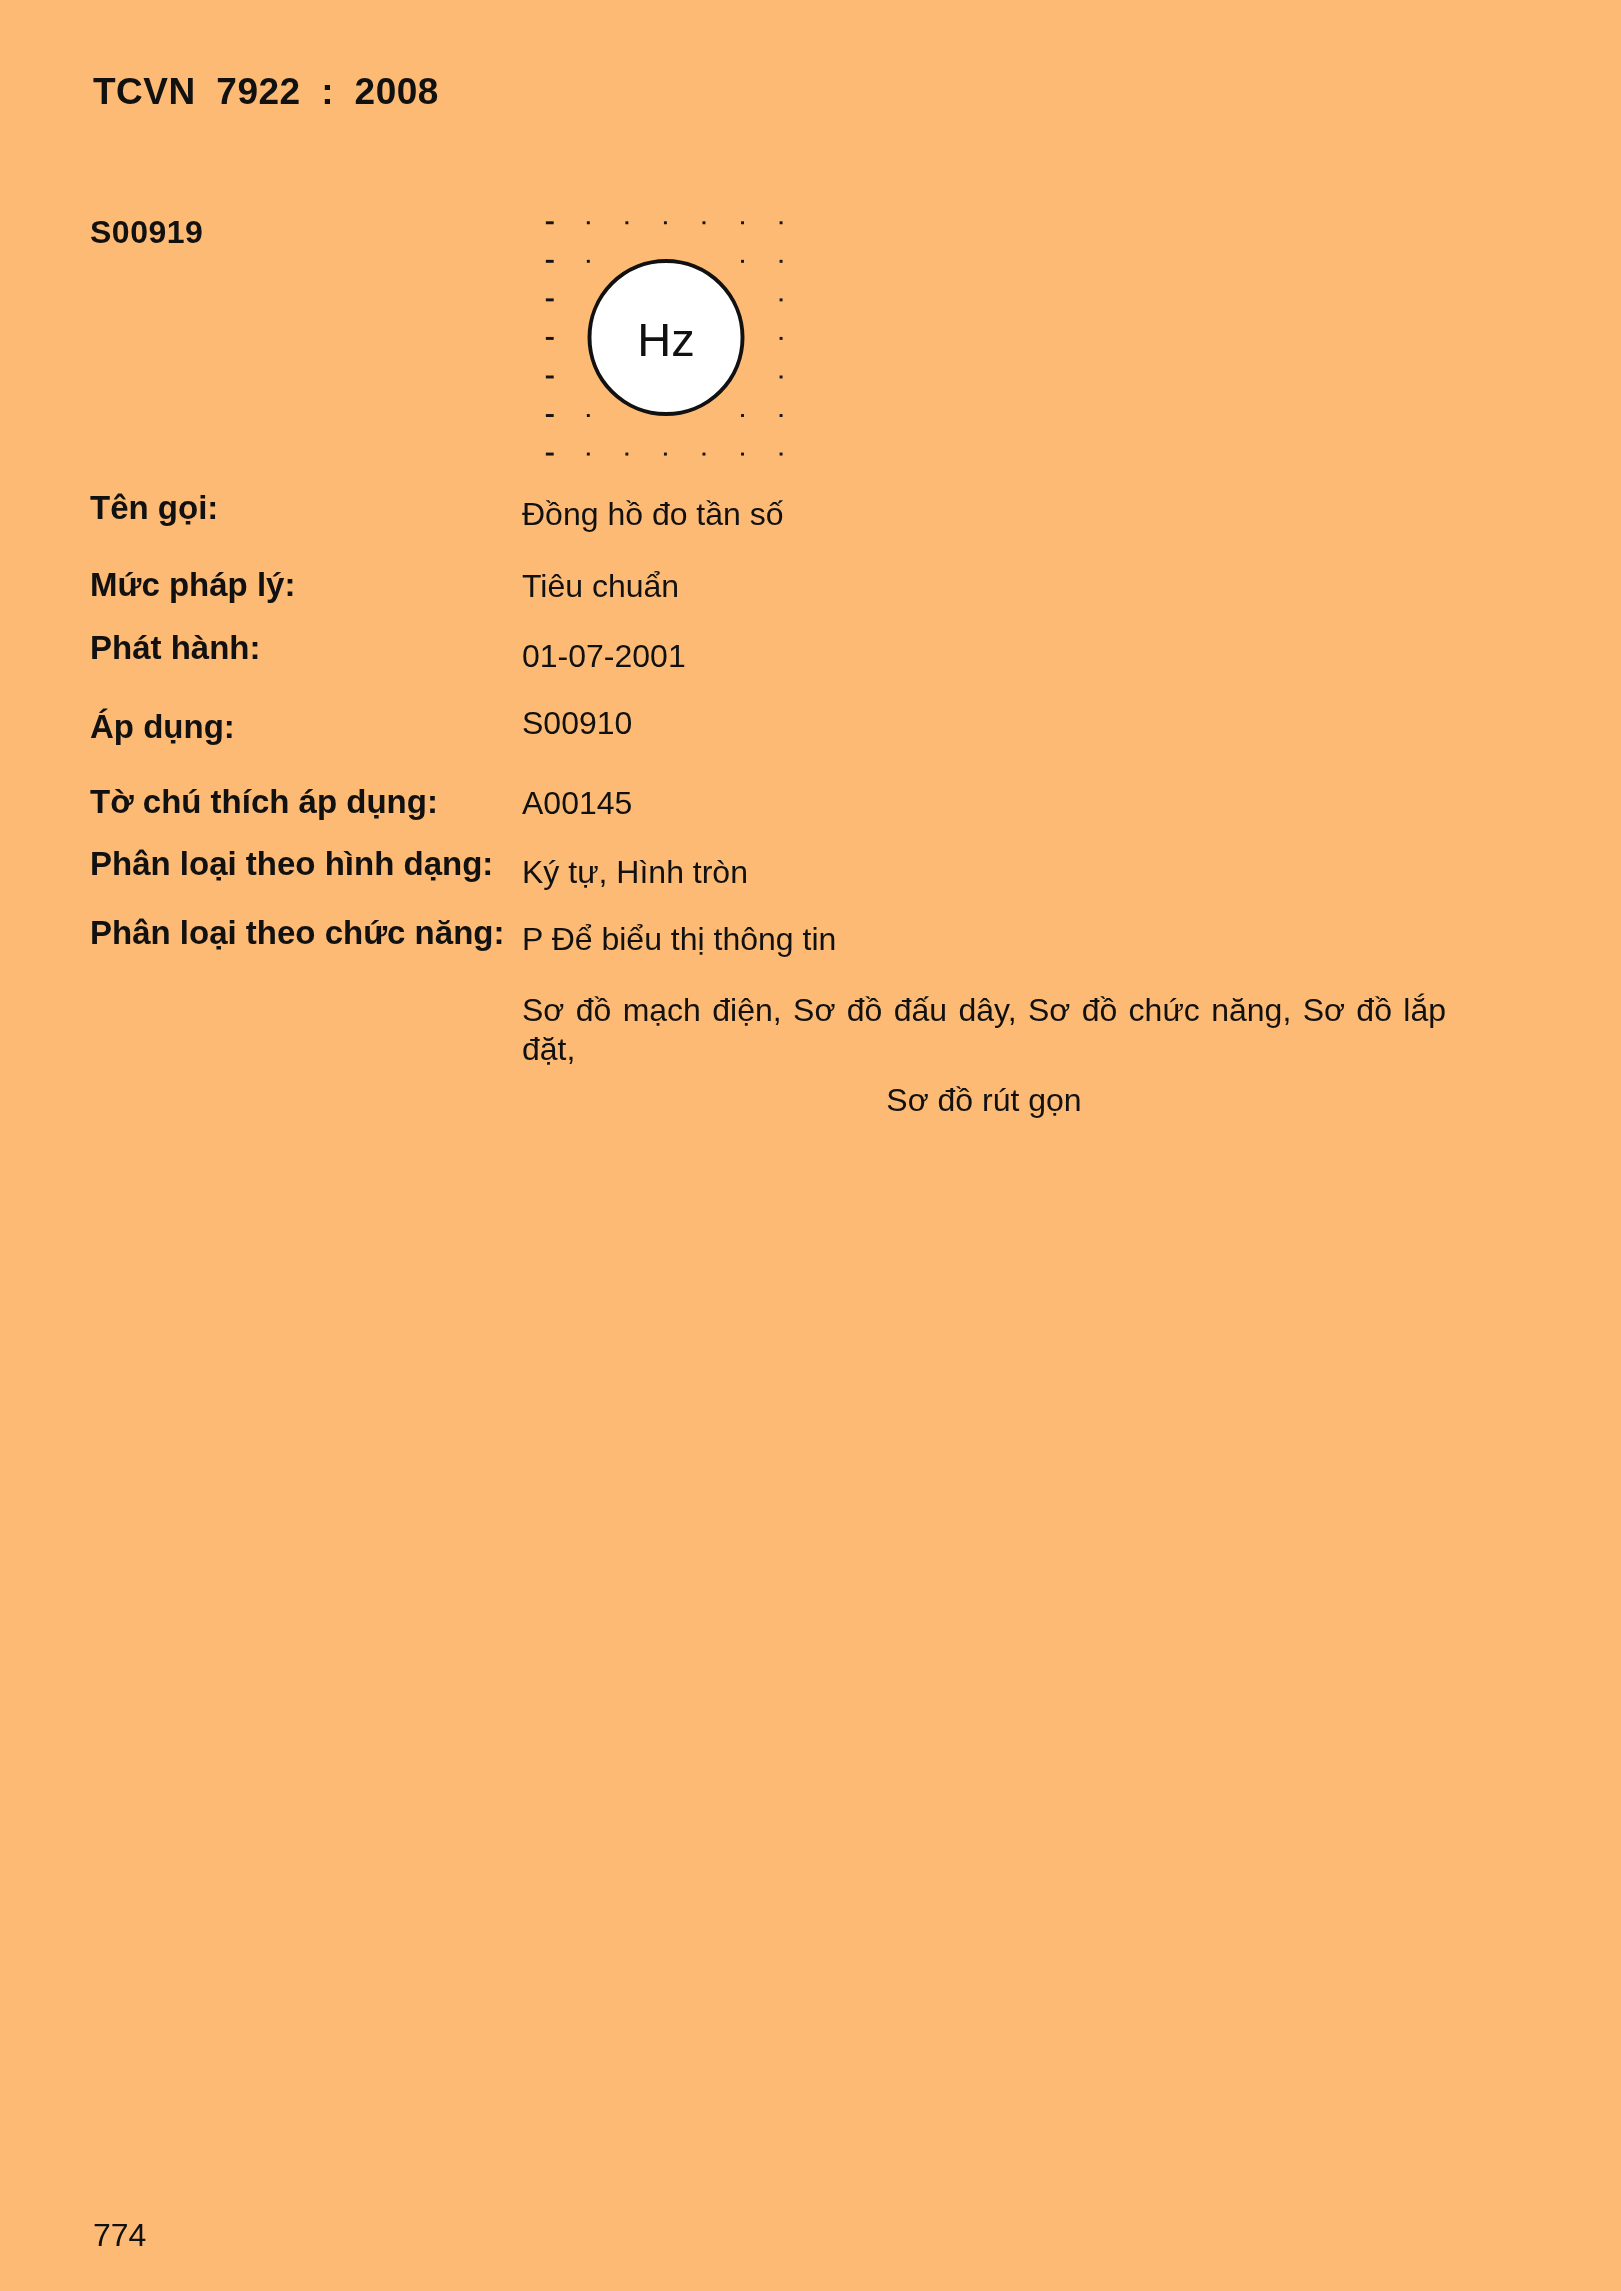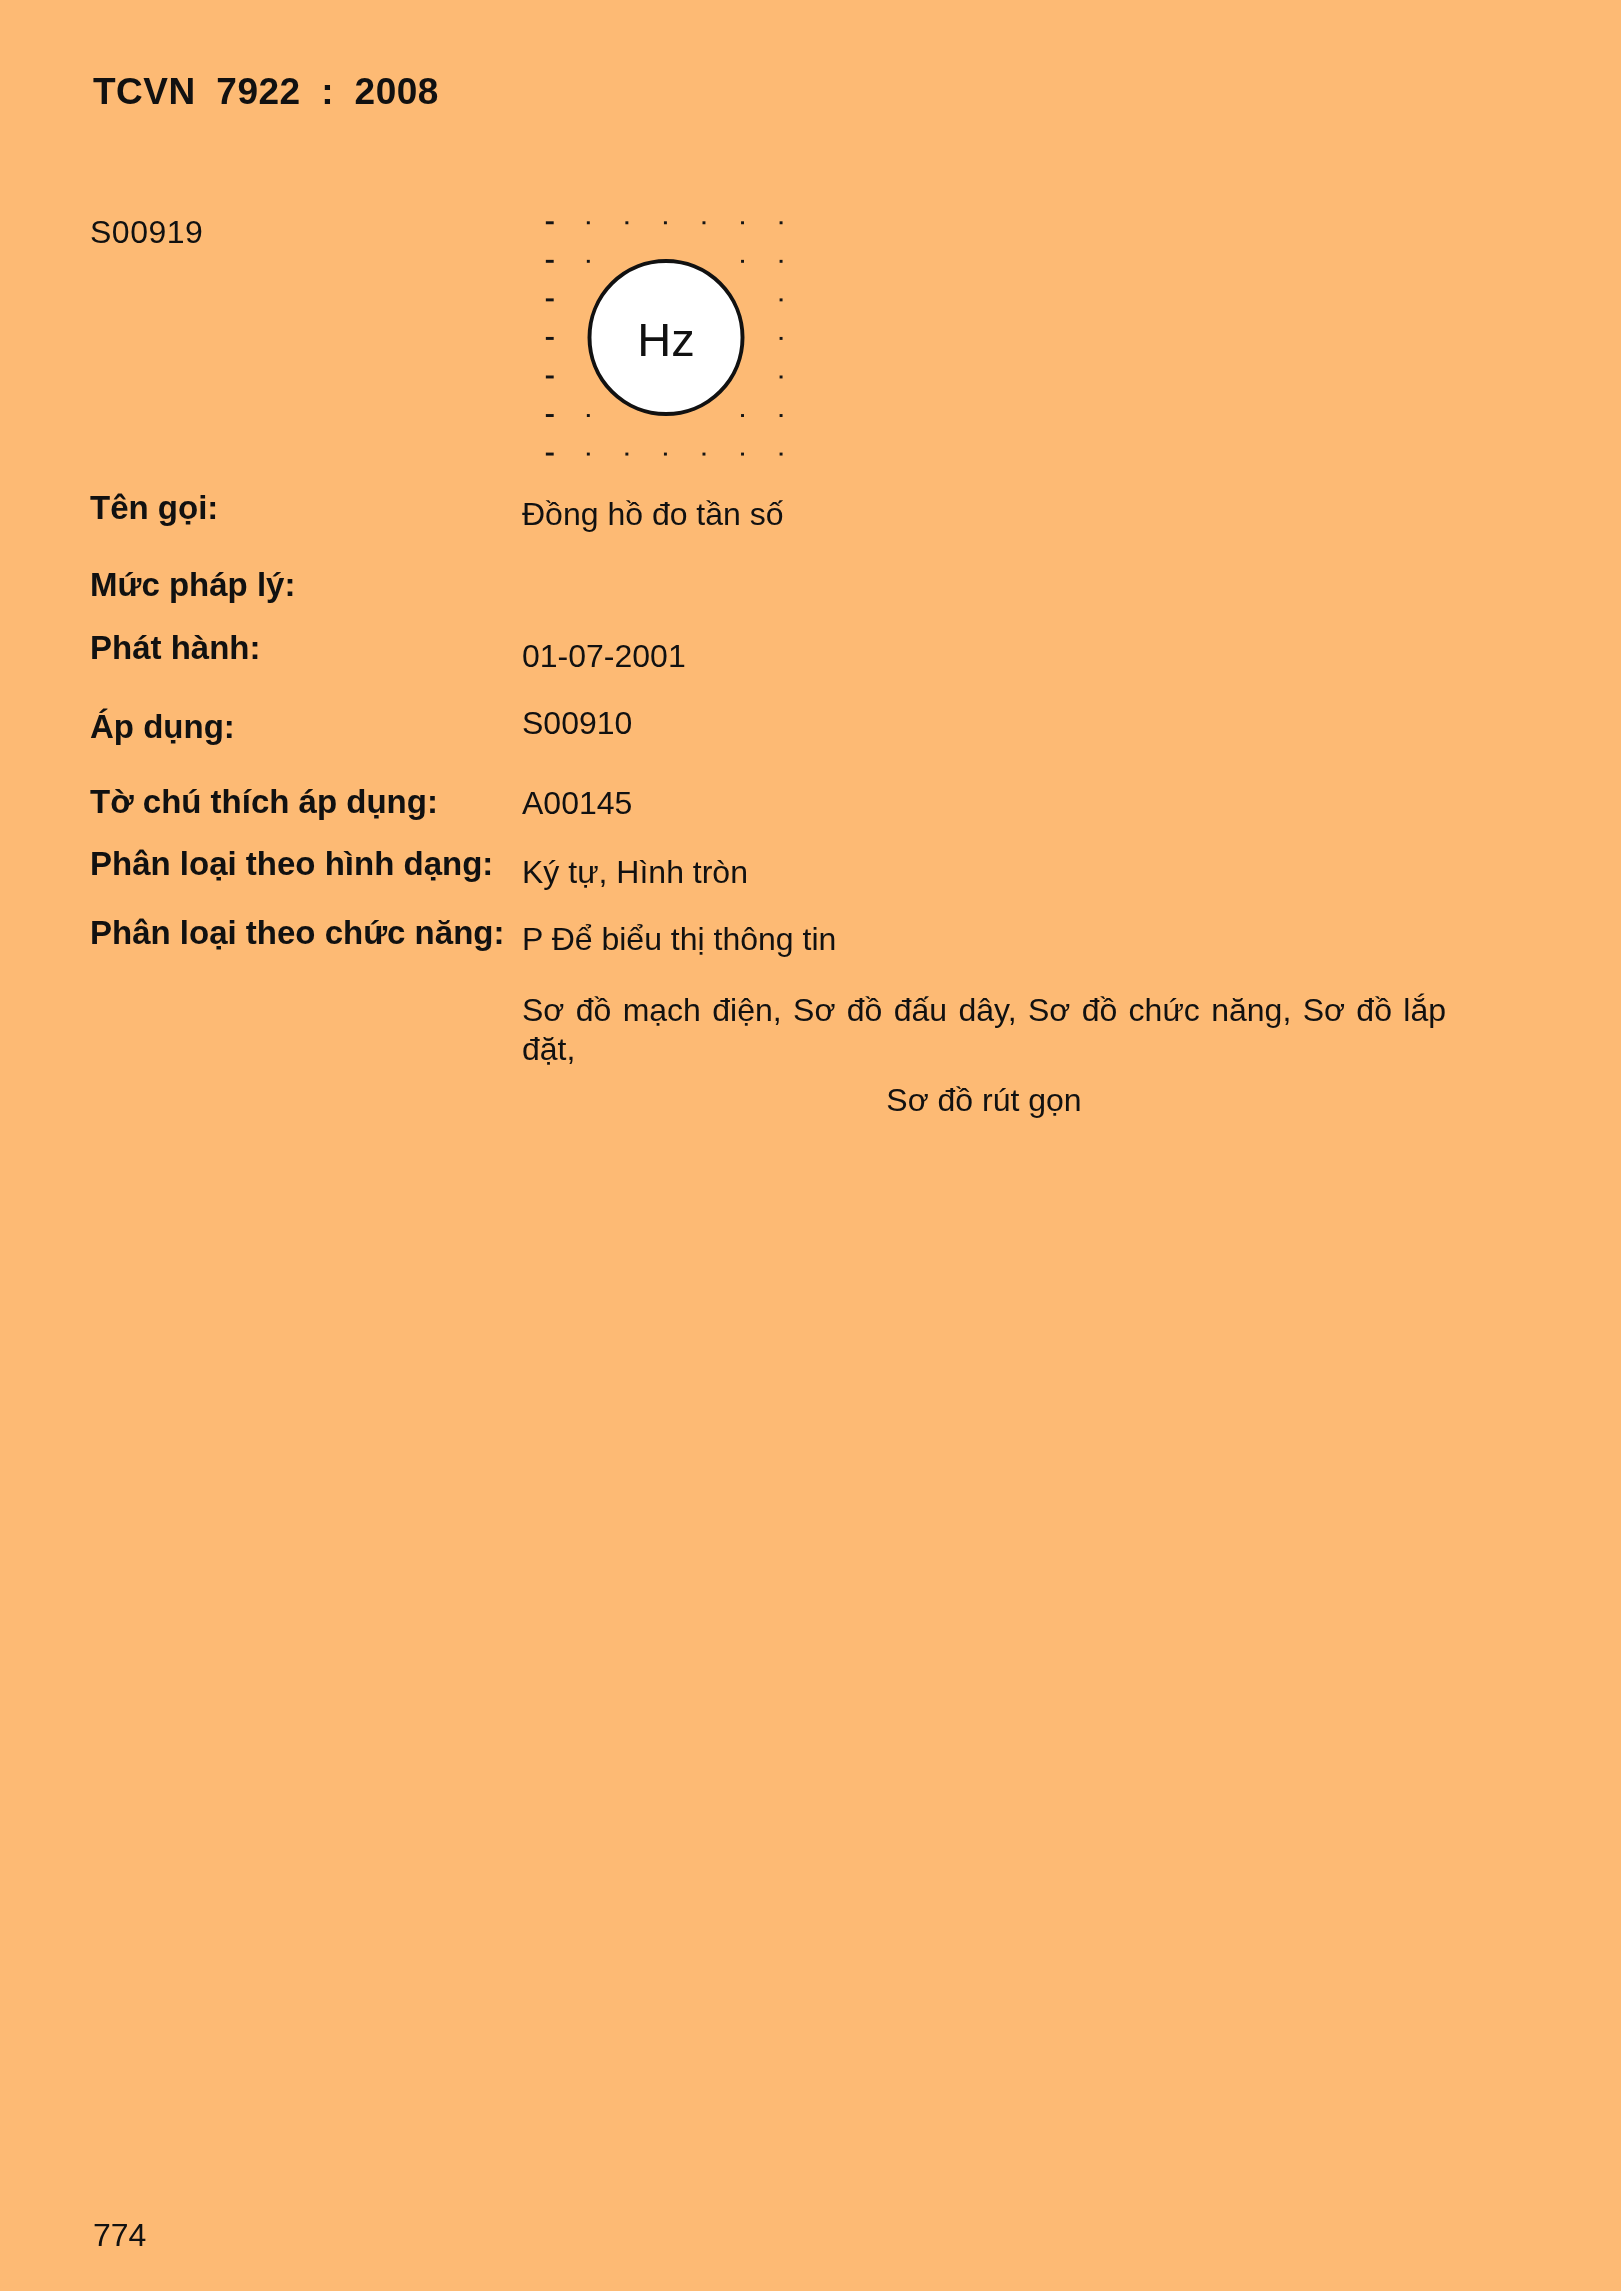--- a/index.html
+++ b/index.html
@@ -23,21 +23,21 @@
     font-size: 37px;
     font-weight: bold;
     word-spacing: 9.8px;
     letter-spacing: 0.5px;
     white-space: nowrap;
   }
   .symbol-id {
     position: absolute;
     left: 90px; top: 214px;
     font-size: 32px;
-    font-weight: normal;
+    font-weight: bold;
     letter-spacing: 0.5px;
   }
   .symbol-figure {
     position: absolute;
     left: 538px; top: 211px;
     width: 257px; height: 257px;
   }
   .field-row {
     position: absolute;
     left: 90px;
@@ -121,20 +121,21 @@
     <text x="130.5" y="148" text-anchor="middle" font-family="Liberation Sans, DejaVu Sans, sans-serif" font-size="48" font-weight="400" fill="#111111">Hz</text>
   </svg>
 
   <div class="field-row" style="top:488px">
     <span class="field-label">Tên gọi:</span>
     <span class="field-value" style="top:6.9px">Đồng hồ đo tần số</span>
   </div>
 
   <div class="field-row" style="top:565px">
     <span class="field-label">Mức pháp lý:</span>
+    <span class="field-value" style="top:2px">Tiêu chuẩn</span>
   </div>
 
   <div class="field-row" style="top:628px">
     <span class="field-label">Phát hành:</span>
     <span class="field-value" style="top:8.8px">01-07-2001</span>
   </div>
 
   <div class="field-row" style="top:707px">
     <span class="field-label">Áp dụng:</span>
     <span class="field-value" style="top:-2.9px">S00910</span>

